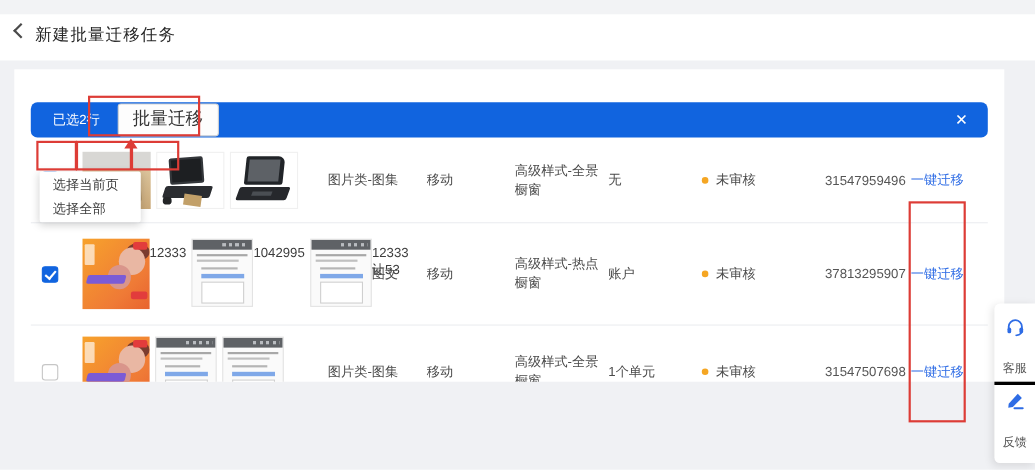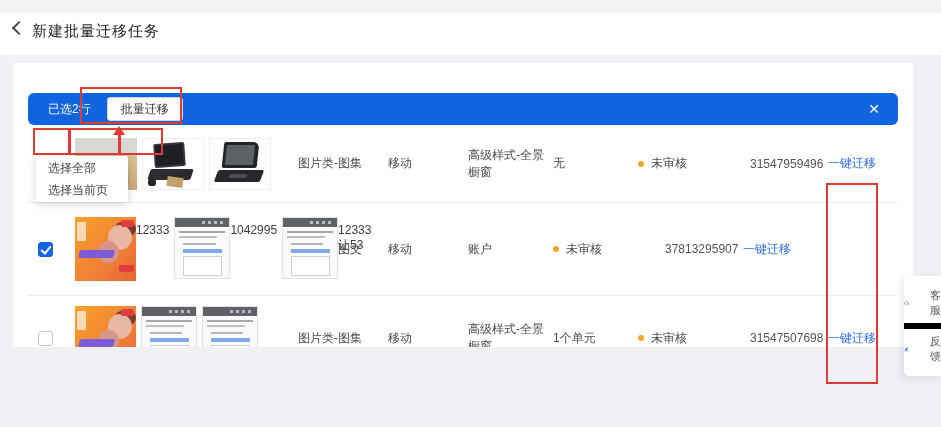--- a/index.html
+++ b/index.html
@@ -18,21 +18,21 @@
   .page-bg { position:absolute; left:0; top:55px; width:941px; height:372px; background:#f0f1f4; }
 
   .card { position:absolute; left:13px; top:63px; width:900px; height:284px; background:#fff; overflow:hidden; }
   .card-inner { margin:0 15px; }
 
   
   .toolbar { margin-top:30px; height:32px; background:#1164df; border-radius:6px;
              display:flex; align-items:center; padding:0 14px 0 20px; }
   .sel-text { color:#fff; font-size:12px; }
   .btn-migrate { margin-left:16px; background:#fdfdfd; border:1px solid #d4d4d4; border-radius:3px;
-                 font-size:12px; color:#333; padding:4px 13px; line-height:1.2; cursor:pointer;
+                 font-size:16px; color:#333; padding:4px 13px; line-height:1.2; cursor:pointer;
                  font-family:inherit; }
   .toolbar-spacer { flex:1; }
   .close-x { color:#fff; font-size:14px; line-height:1; cursor:pointer; padding:2px 4px; }
 
   
   .thead { display:flex; align-items:center; height:31px; background:#eff1f6; font-size:12px; color:#3d3d3d; }
   .trow  { display:flex; align-items:center; font-size:12px; color:#4a4a4a; border-bottom:1px solid #ebedf0; }
   .trow.r0 { height:78px; }
   .trow.r1 { height:93px; }
   .trow.r2 { height:85px; }
@@ -112,22 +112,22 @@
   .ann-rect-checkbox { left:33px;  top:128px; width:37px;  height:27px; }
   .ann-rect-component{ left:69px;  top:128px; width:94px;  height:27px; }
   .ann-rect-action   { left:826px; top:183px; width:52px;  height:201px; }
   .ann-arrow-head { position:absolute; left:113px; top:126px; width:0; height:0; z-index:30;
       border-left:6px solid transparent; border-right:6px solid transparent; border-bottom:9px solid #dd3c36; pointer-events:none; }
   .ann-arrow-shaft { position:absolute; left:118px; top:134px; width:2.5px; height:20px; background:#dd3c36; z-index:30; pointer-events:none; }
 
   
   .side-widget { position:absolute; right:0; top:276px; width:37px; background:#fff; z-index:40;
                  border-radius:5px 0 0 5px; box-shadow:-2px 2px 8px rgba(0,0,0,.10); padding:7px 0; }
-  .sw-item { display:flex; flex-direction:row; align-items:center; gap:21px; padding:5px 0; cursor:pointer; }
-  .sw-item + .sw-item { border-top:6px solid #000000; }
+  .sw-item { display:flex; flex-direction:column; align-items:center; gap:21px; padding:5px 0; cursor:pointer; }
+  .sw-item + .sw-item { border-top:3px solid #000000; }
   .sw-label { font-size:11px; color:#555; }
 </style>
 </head>
 <body>
 
 <div class="top-strip"></div>
 
 <div class="title-row">
   <span class="back-chevron"></span>
   <span class="page-title">新建批量迁移任务</span>
@@ -213,20 +213,21 @@
               <div class="l2"></div>
               <div class="l3"></div>
               <div class="blue"></div>
               <div class="box"></div>
             </div>
           <div class="thumb-label">12333让53</div>
         </div>
       </div>
       <div class="c-type">图片类-图文</div>
       <div class="c-dev">移动</div>
+      <div class="c-mig">高级样式-热点橱窗</div>
       <div class="c-scope">账户</div>
       <div class="c-status">
           <span class="dot"></span>
           <span>未审核</span>
         </div>
       <div class="c-id">37813295907</div>
       <div class="c-act"><span class="link">一键迁移</span></div>
     </div>
 
     <div class="trow r2">
@@ -269,22 +270,22 @@
           <span>未审核</span>
         </div>
       <div class="c-id">31547507698</div>
       <div class="c-act"><span class="link">一键迁移</span></div>
     </div>
 
   </div>
 </div>
 
 <div class="dropdown">
+  <div class="dd-item">选择当前页</div>
   <div class="dd-item">选择全部</div>
-  <div class="dd-item">选择当前页</div>
 </div>
 
 <div class="ann ann-rect-button"></div>
 <div class="ann ann-rect-checkbox"></div>
 <div class="ann ann-rect-component"></div>
 <div class="ann ann-rect-action"></div>
 <div class="ann-arrow-head"></div>
 <div class="ann-arrow-shaft"></div>
 
 <div class="side-widget">

